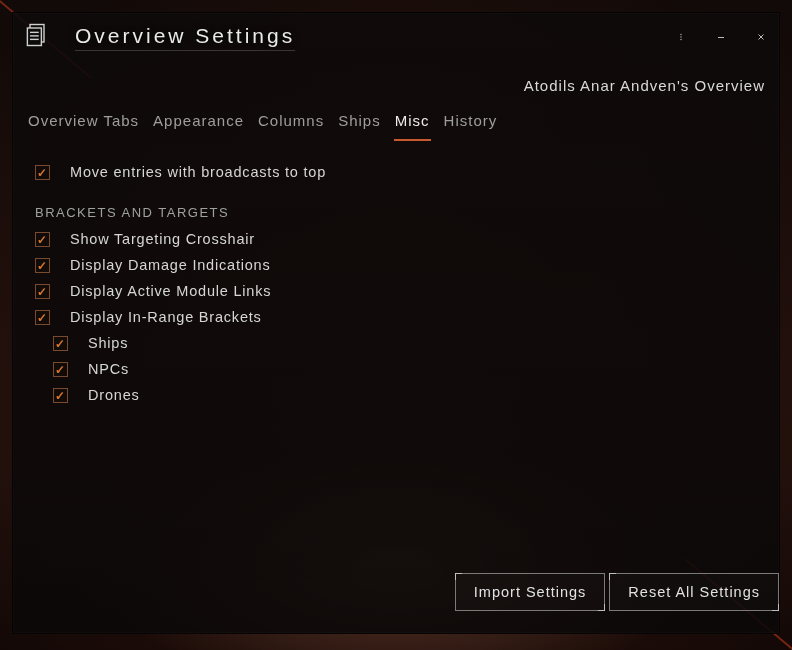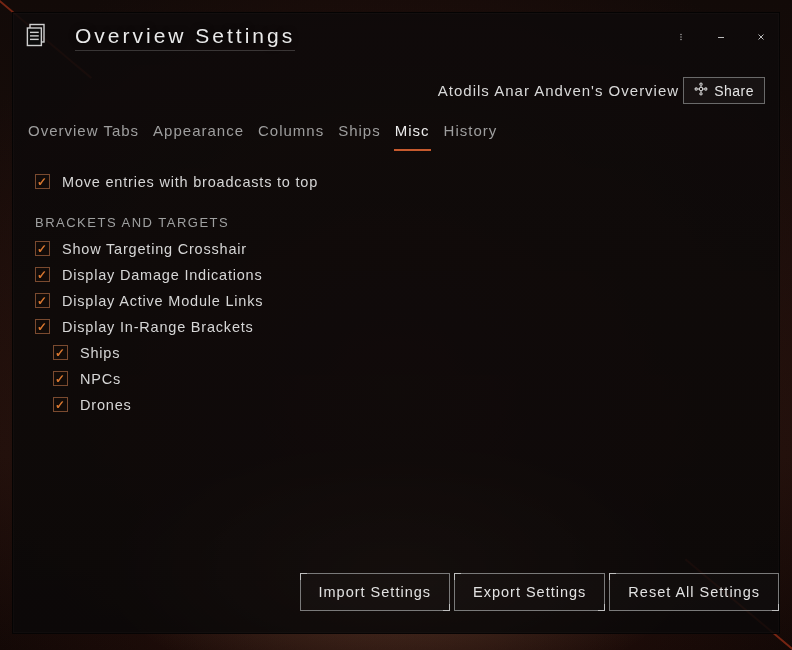--- a/index.html
+++ b/index.html
@@ -93,21 +93,21 @@
 
   .content {
     flex:1;
     padding: 18px 22px 8px 22px;
     overflow:auto;
     font-size:14.5px;
     letter-spacing:0.8px;
     font-stretch: condensed;
   }
   .check-row {
-    display:flex; align-items:flex-start; gap:12px;
+    display:flex; align-items:flex-end; gap:20px;
     padding: 5px 0;
   }
   .check-row.sub { padding-left: 18px; }
   .chk {
     width:15px;height:15px;
     border:1px solid #7a4a2f;
     background: rgba(20,12,8,0.6);
     display:flex; align-items:center; justify-content:center;
     cursor:pointer;
     flex-shrink:0;
@@ -193,38 +193,20 @@
           <g stroke="#bcbcbc" stroke-width="2">
             <line x1="3" y1="3" x2="13" y2="13"></line>
             <line x1="13" y1="3" x2="3" y2="13"></line>
           </g>
         </svg>
     </span>
   </div>
 
   <div class="subheader">
     <span class="ov-name">Atodils Anar Andven's Overview</span>
-    <button class="share-btn">
-      <span>
-        <svg viewBox="0 0 16 16">
-            <g stroke="#d8d8d8" stroke-width="1.2" fill="none">
-          <circle cx="8" cy="8" r="2"></circle>
-              <circle cx="8" cy="2.5" r="1.3"></circle>
-              <circle cx="8" cy="13.5" r="1.3"></circle>
-          <circle cx="2.5" cy="8" r="1.3"></circle>
-              <circle cx="13.5" cy="8" r="1.3"></circle>
-          <line x1="8" y1="6" x2="8" y2="4"></line>
-              <line x1="8" y1="10" x2="8" y2="12"></line>
-          <line x1="6" y1="8" x2="4" y2="8"></line>
-              <line x1="10" y1="8" x2="12" y2="8"></line>
-        </g>
-          </svg>
-      </span>
-      <span>Share</span>
-    </button>
   </div>
 
   <div class="tabs">
     <div class="tab">Overview Tabs</div>
     <div class="tab">Appearance</div>
     <div class="tab">Columns</div>
     <div class="tab">Ships</div>
     <div class="tab active">Misc</div>
     <div class="tab">History</div>
   </div>
@@ -265,17 +247,16 @@
     </div>
     <div class="check-row sub">
       <span class="chk checked"></span>
       <span class="lbl">Drones</span>
     </div>
 
   </div>
 
   <div class="footer">
     <button class="btn">Import Settings</button>
-    <button class="btn">Export Settings</button>
     <button class="btn">Reset All Settings</button>
   </div>
 
 </div>
 
 </body></html>

